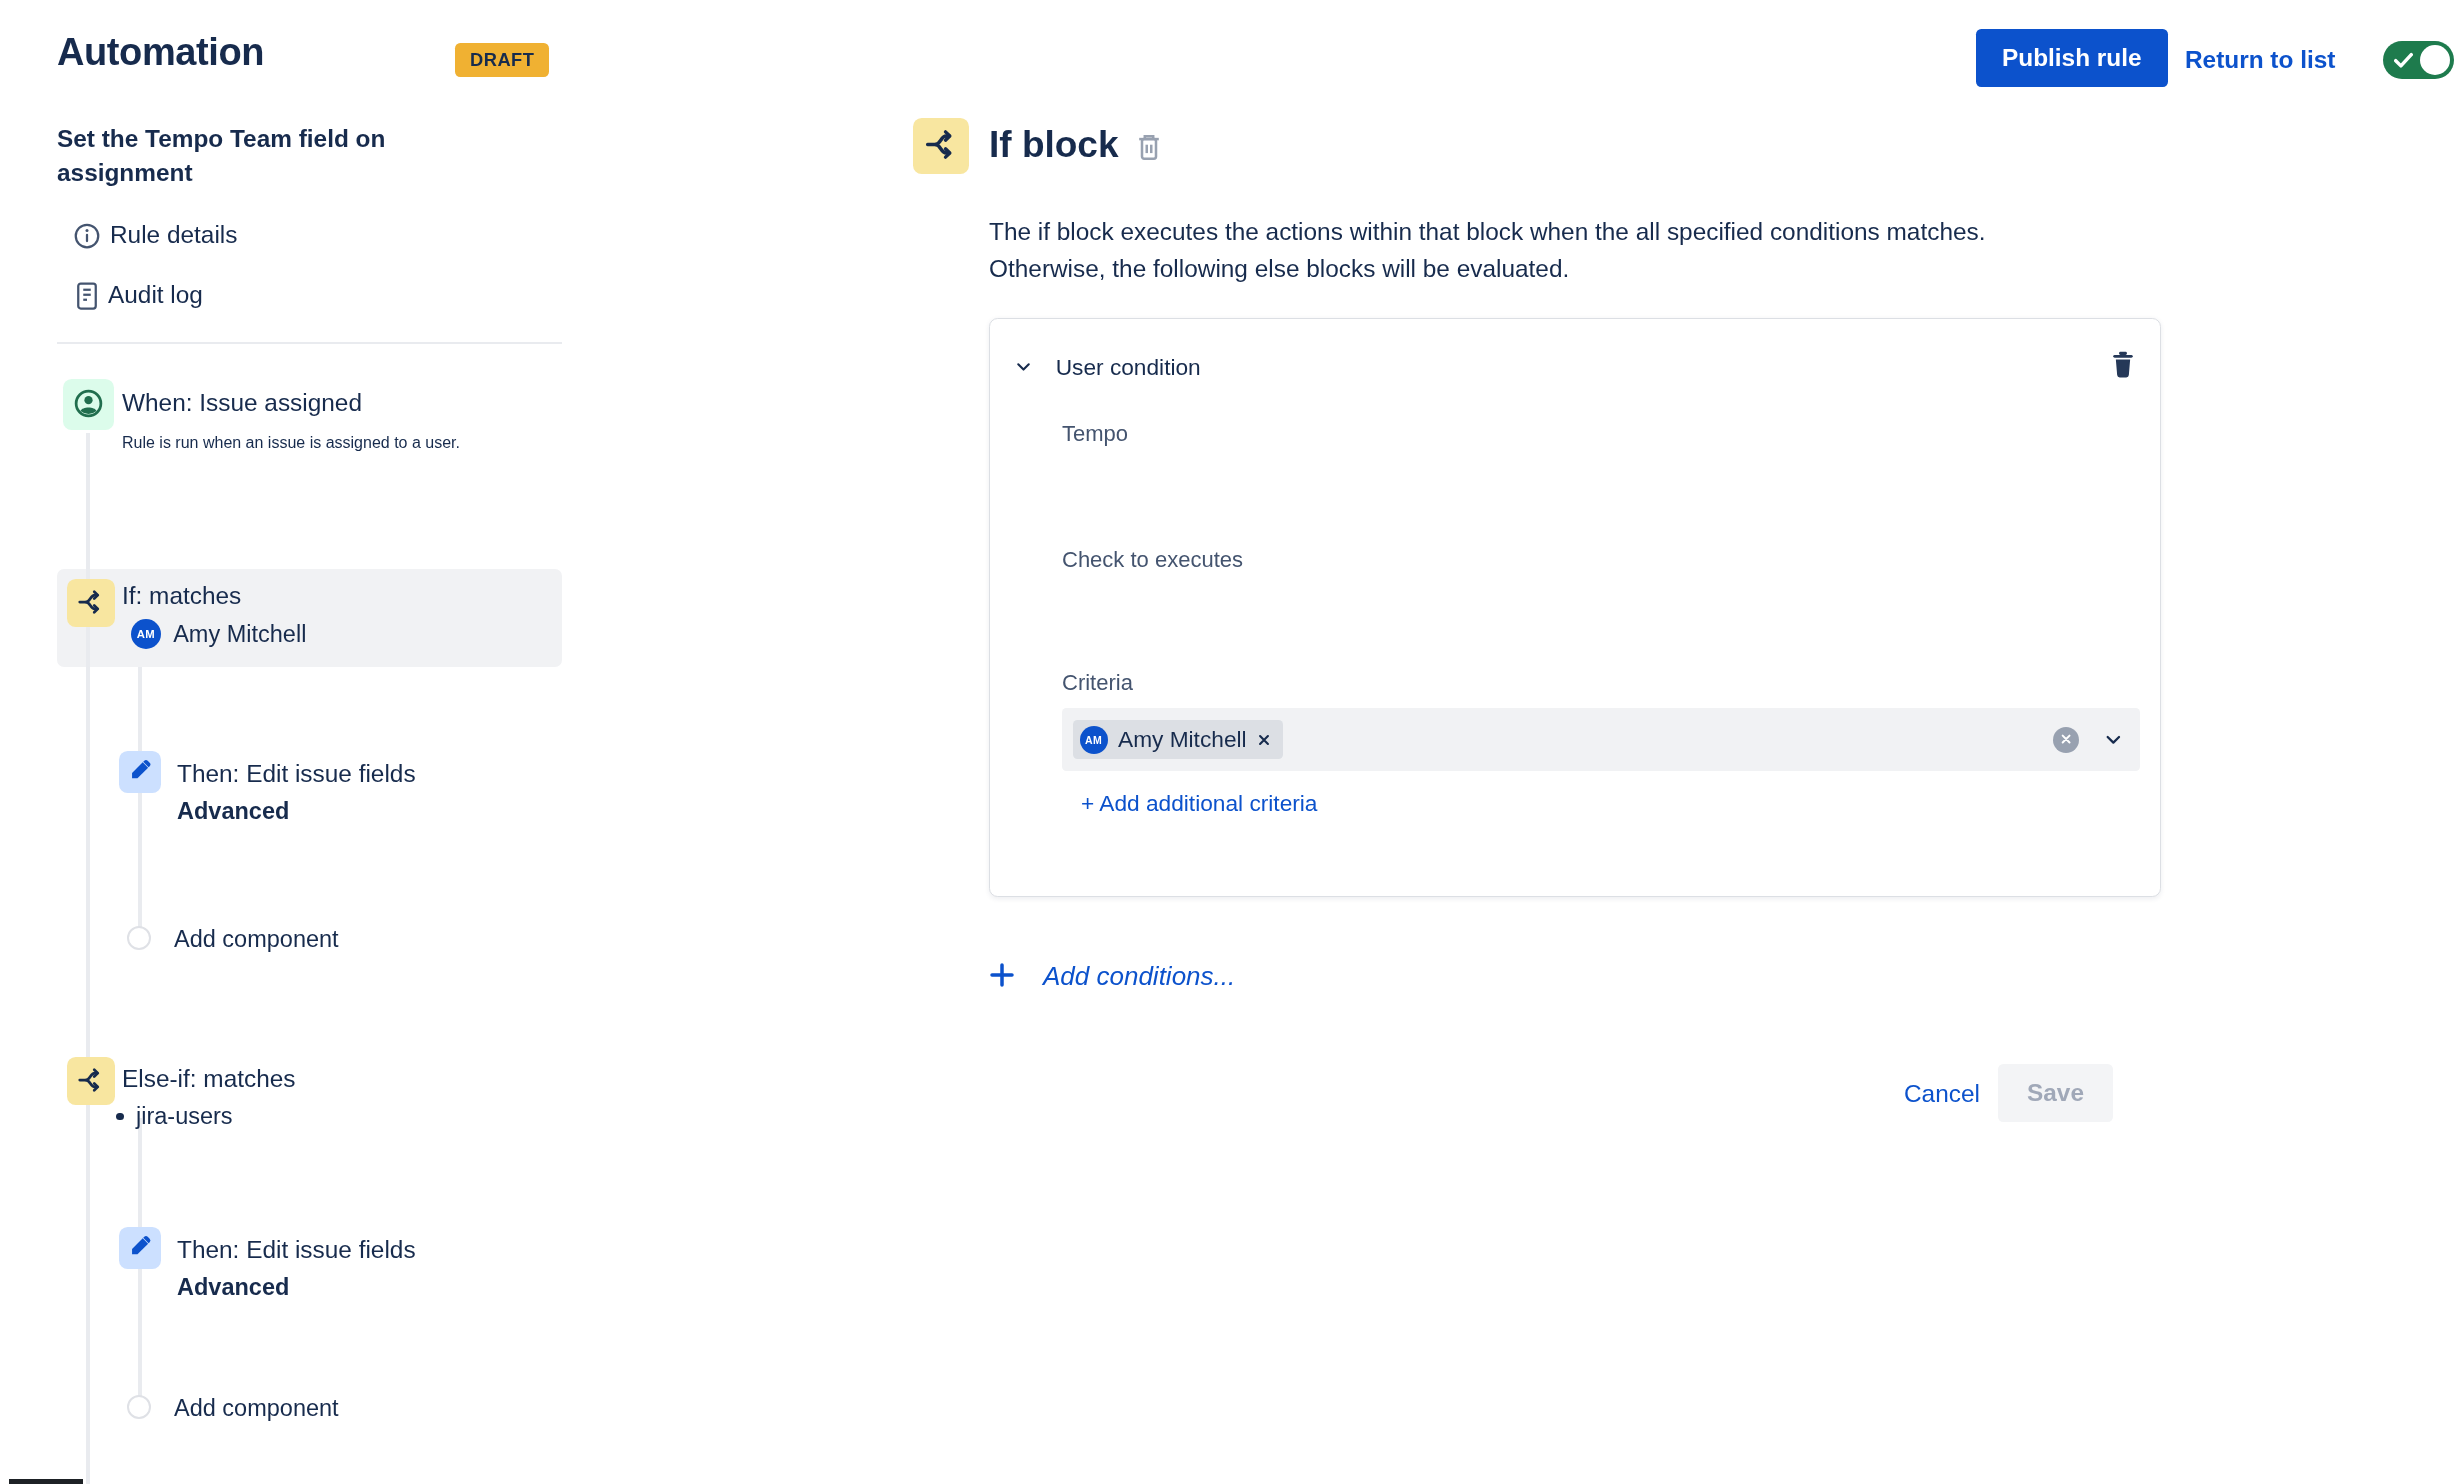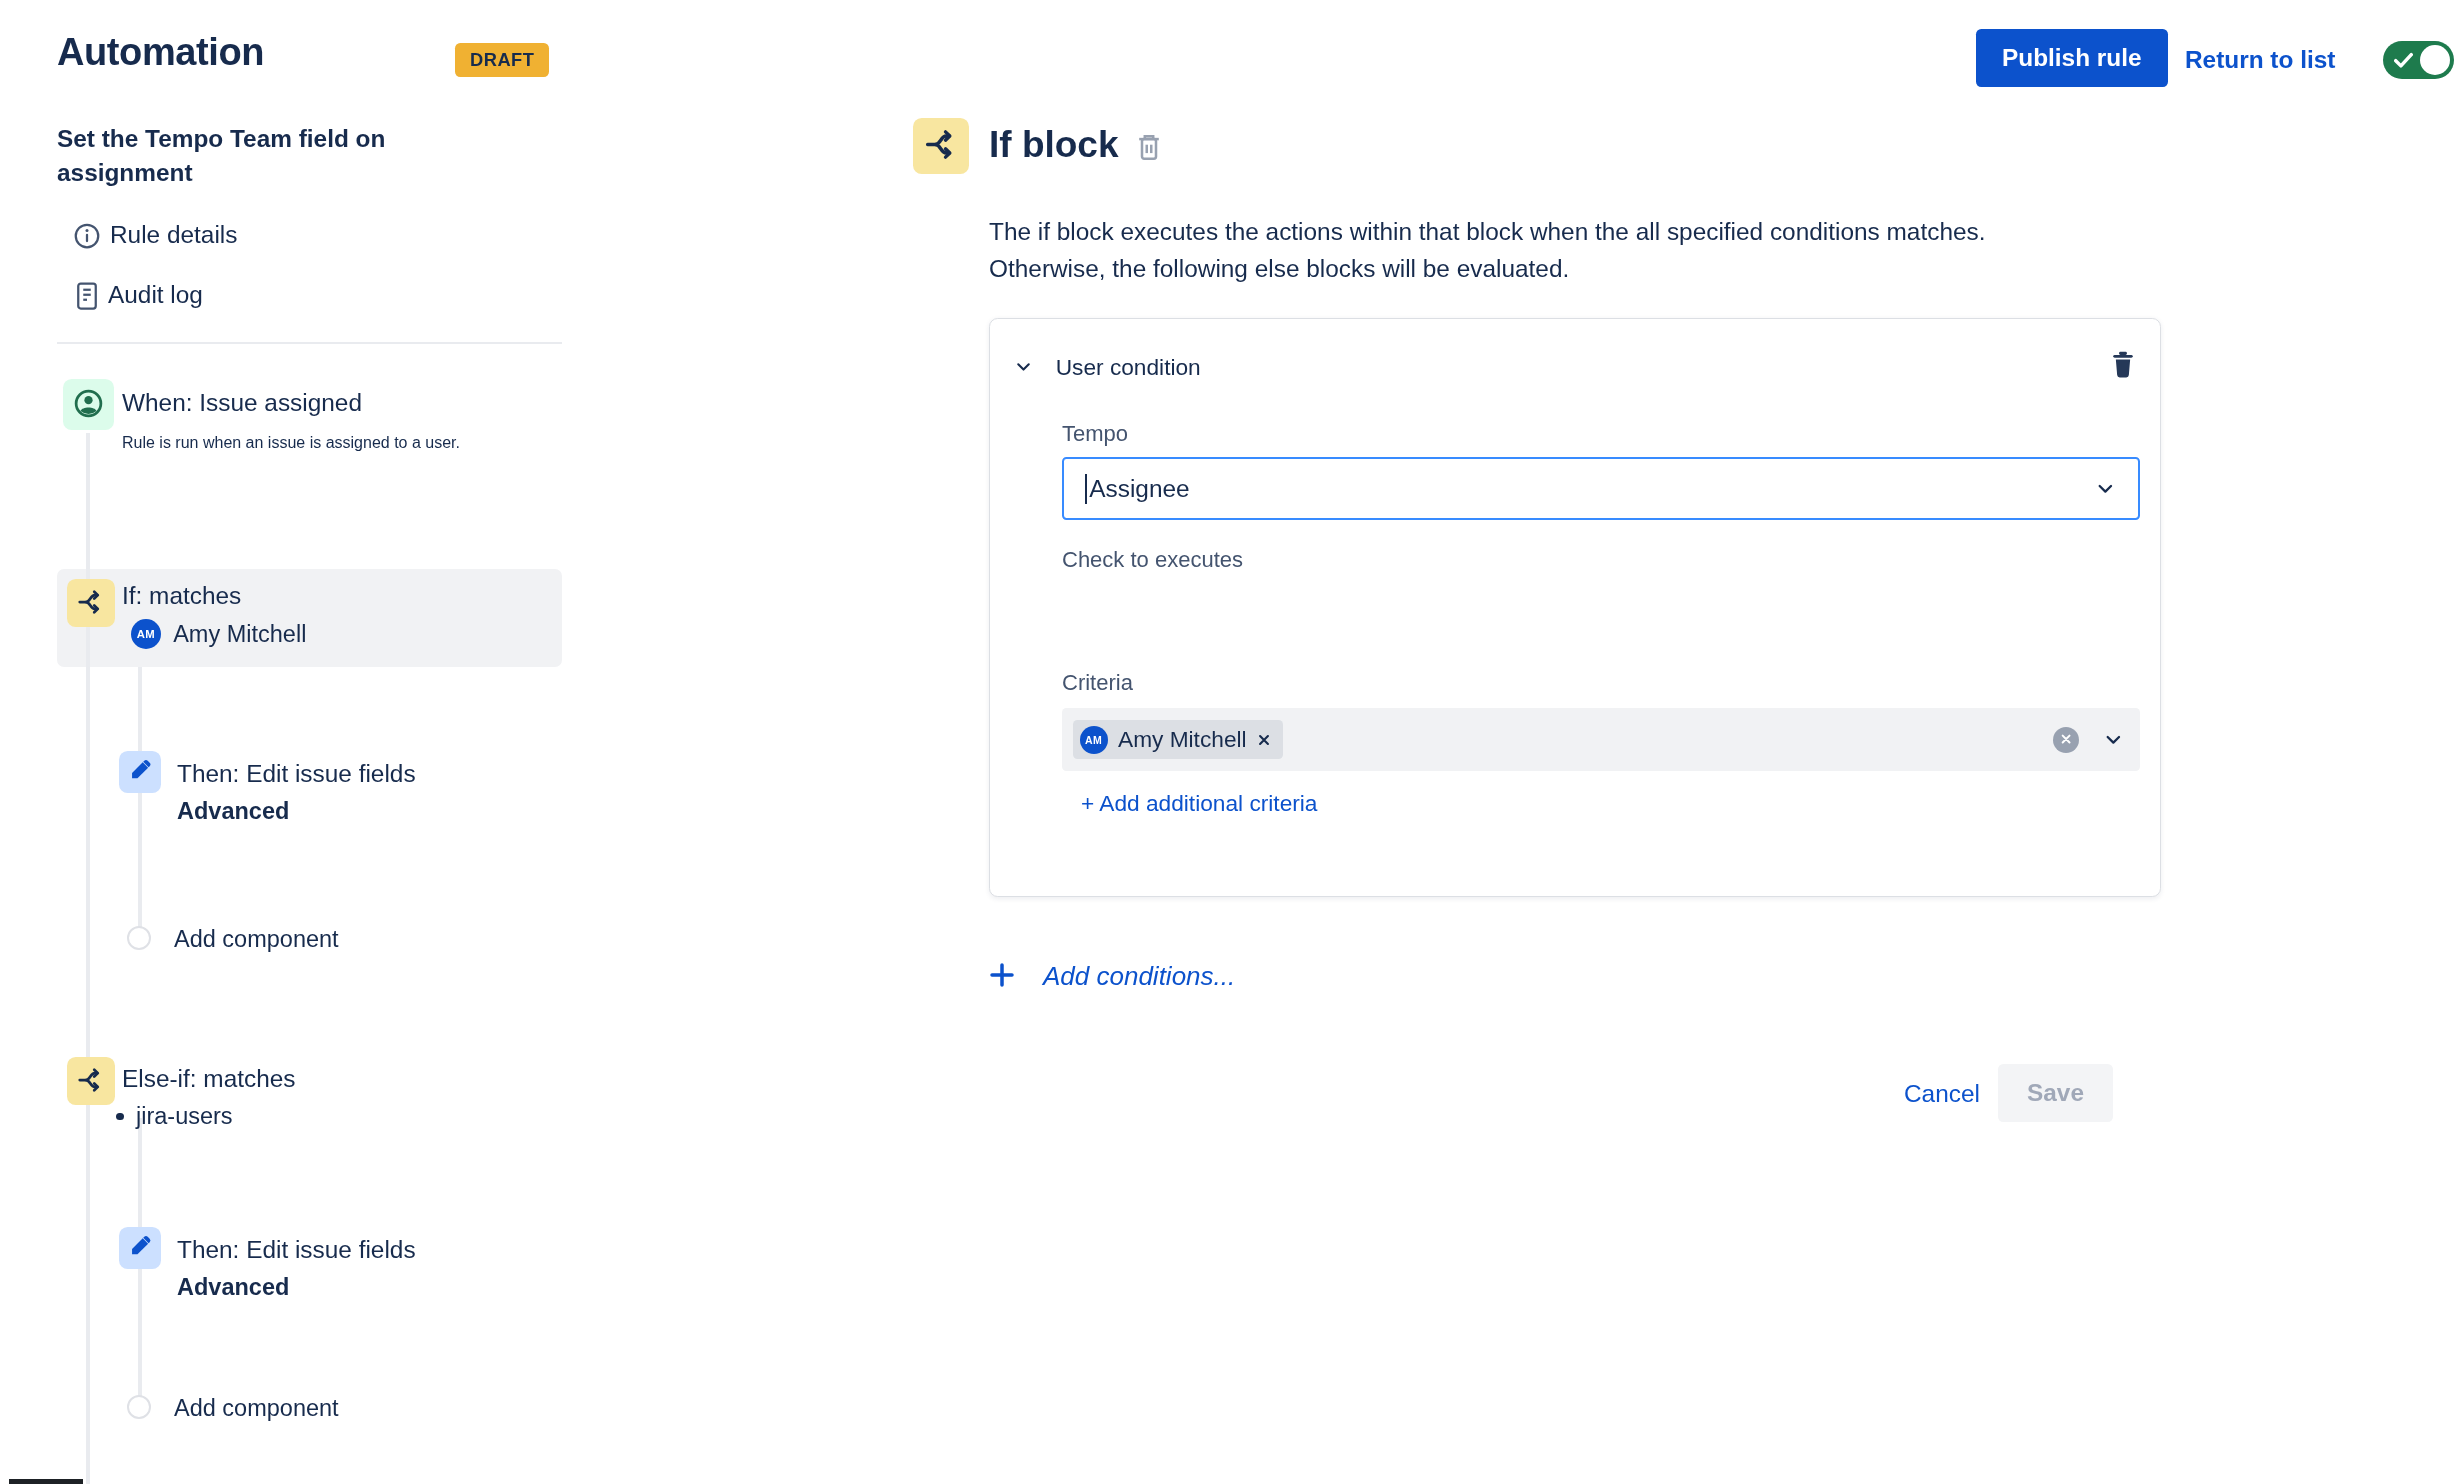--- a/index.html
+++ b/index.html
@@ -281,29 +281,20 @@
     <span>
       <svg width="26" height="30" viewBox="0 0 20 22" fill="#253858">
         <rect x="2.5" y="4" width="15" height="2.2" rx="1.1"></rect>
         <rect x="7" y="1.5" width="6" height="2.5" rx="1"></rect>
         <path d="M4.5 7.5h11l-1 12a2 2 0 0 1-2 1.8h-5a2 2 0 0 1-2-1.8z"></path>
       </svg>
     </span>
   </div>
 
   <div class="abs field-label" style="left:72px;top:102px">Tempo</div>
-  <div class="select select-focused" style="top:138px">
-    <span class="caret"></span>
-    <span class="value">Assignee</span>
-    <span class="chev">
-      <svg width="22.7" height="22.7" viewBox="0 0 24 24" fill="none" stroke="#172B4D" stroke-width="2.4" stroke-linecap="round" stroke-linejoin="round">
-          <path d="M6 9.5 12 15.5 18 9.5"></path>
-        </svg>
-    </span>
-  </div>
 
   <div class="abs field-label" style="left:72px;top:228px">Check to executes</div>
 
   <div class="abs field-label" style="left:72px;top:351px">Criteria</div>
   <div class="select select-gray" style="top:389px;padding:0 15.7px 0 10.5px">
     <span class="chip">
       <span class="avatar" style="width:28px;height:28px;font-size:10.5px">AM</span>
       <span class="chip-name">Amy Mitchell</span>
       <span style="cursor:pointer;display:flex">
         <svg width="14" height="14" viewBox="0 0 16 16" stroke="#172B4D" stroke-width="2.4" stroke-linecap="round">

